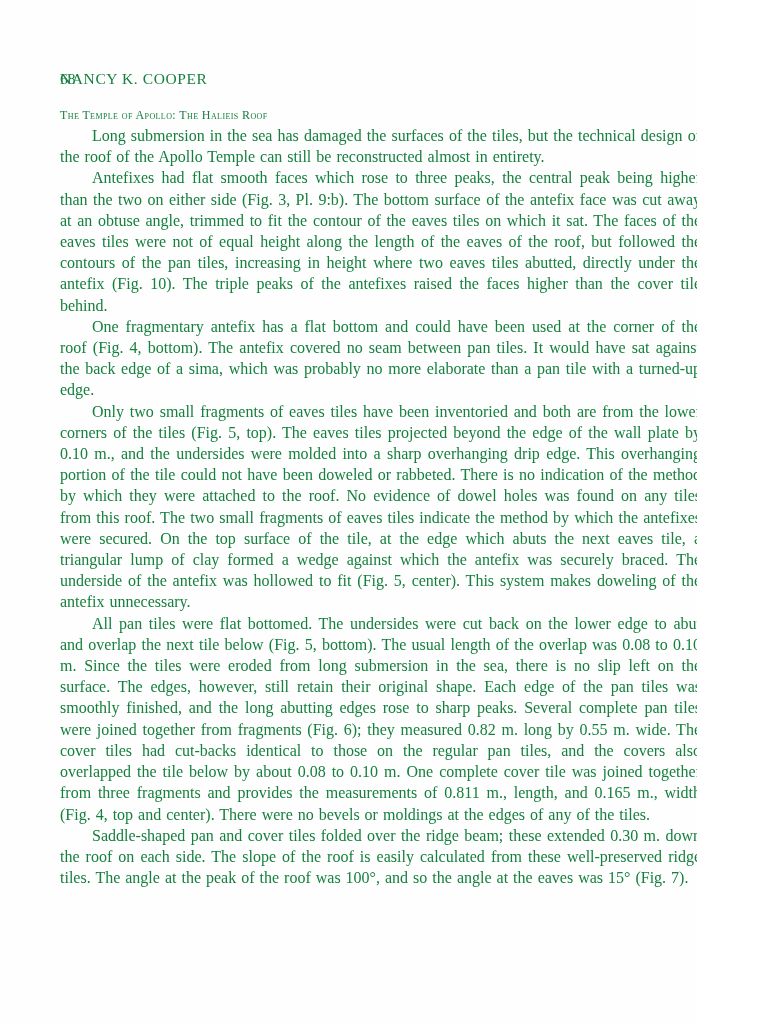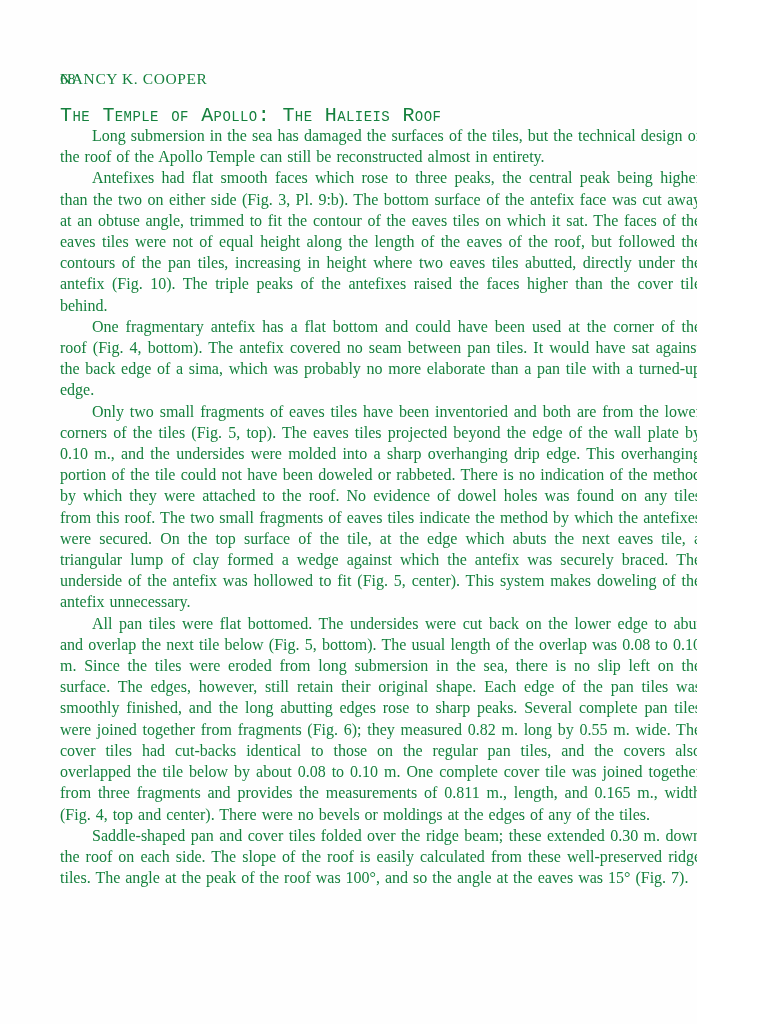--- a/index.html
+++ b/index.html
@@ -34,26 +34,25 @@
     left: 0;
     top: 0;
   }
   .author {
     display: block;
     text-align: left;
     letter-spacing: 0.6px;
   }
   .section-heading {
     margin: 19px 0 0 0;
-    font-size: 20px;
+    font-size: 12px;
     line-height: 19px;
     font-weight: 400;
     font-variant: small-caps;
     letter-spacing: 0.4px;
-    font-family: Liberation Mono, monospace;
   }
   .body-text {
   }
   .body-text p {
     margin: 0;
     font-size: 16px;
     line-height: 21.2px;
     text-align: justify;
     text-indent: 32px;
     word-spacing: 1px;

